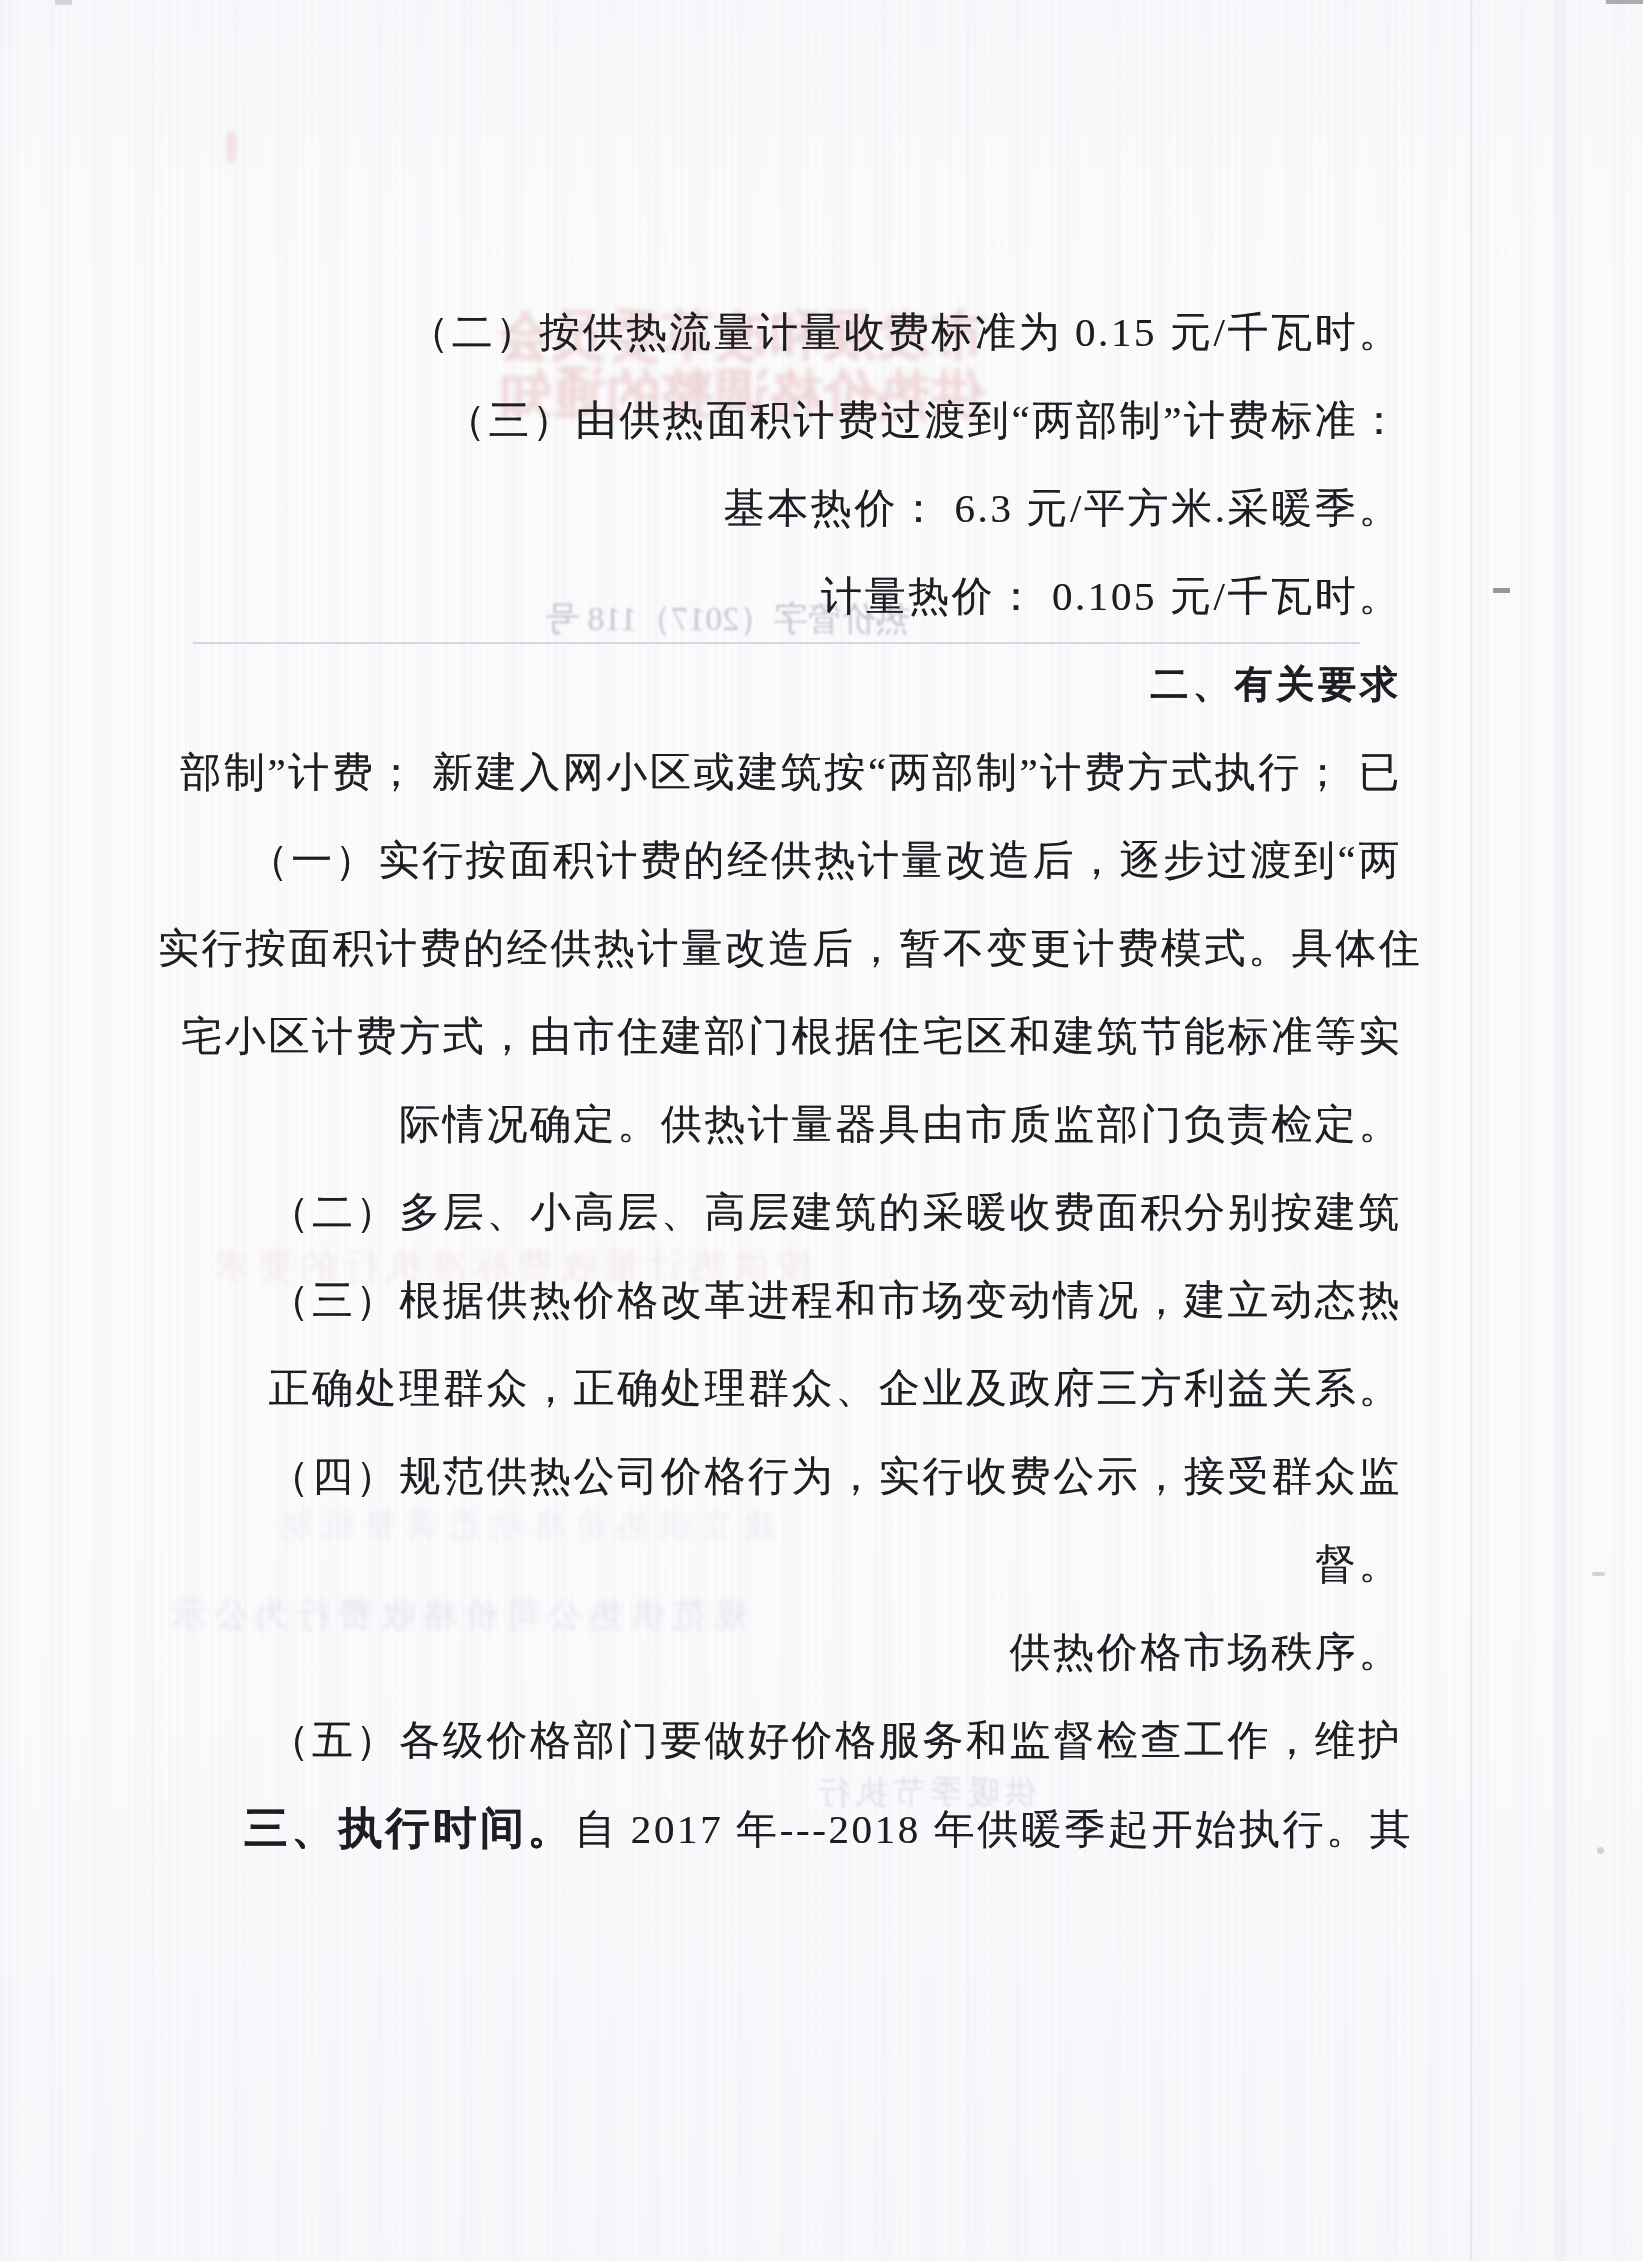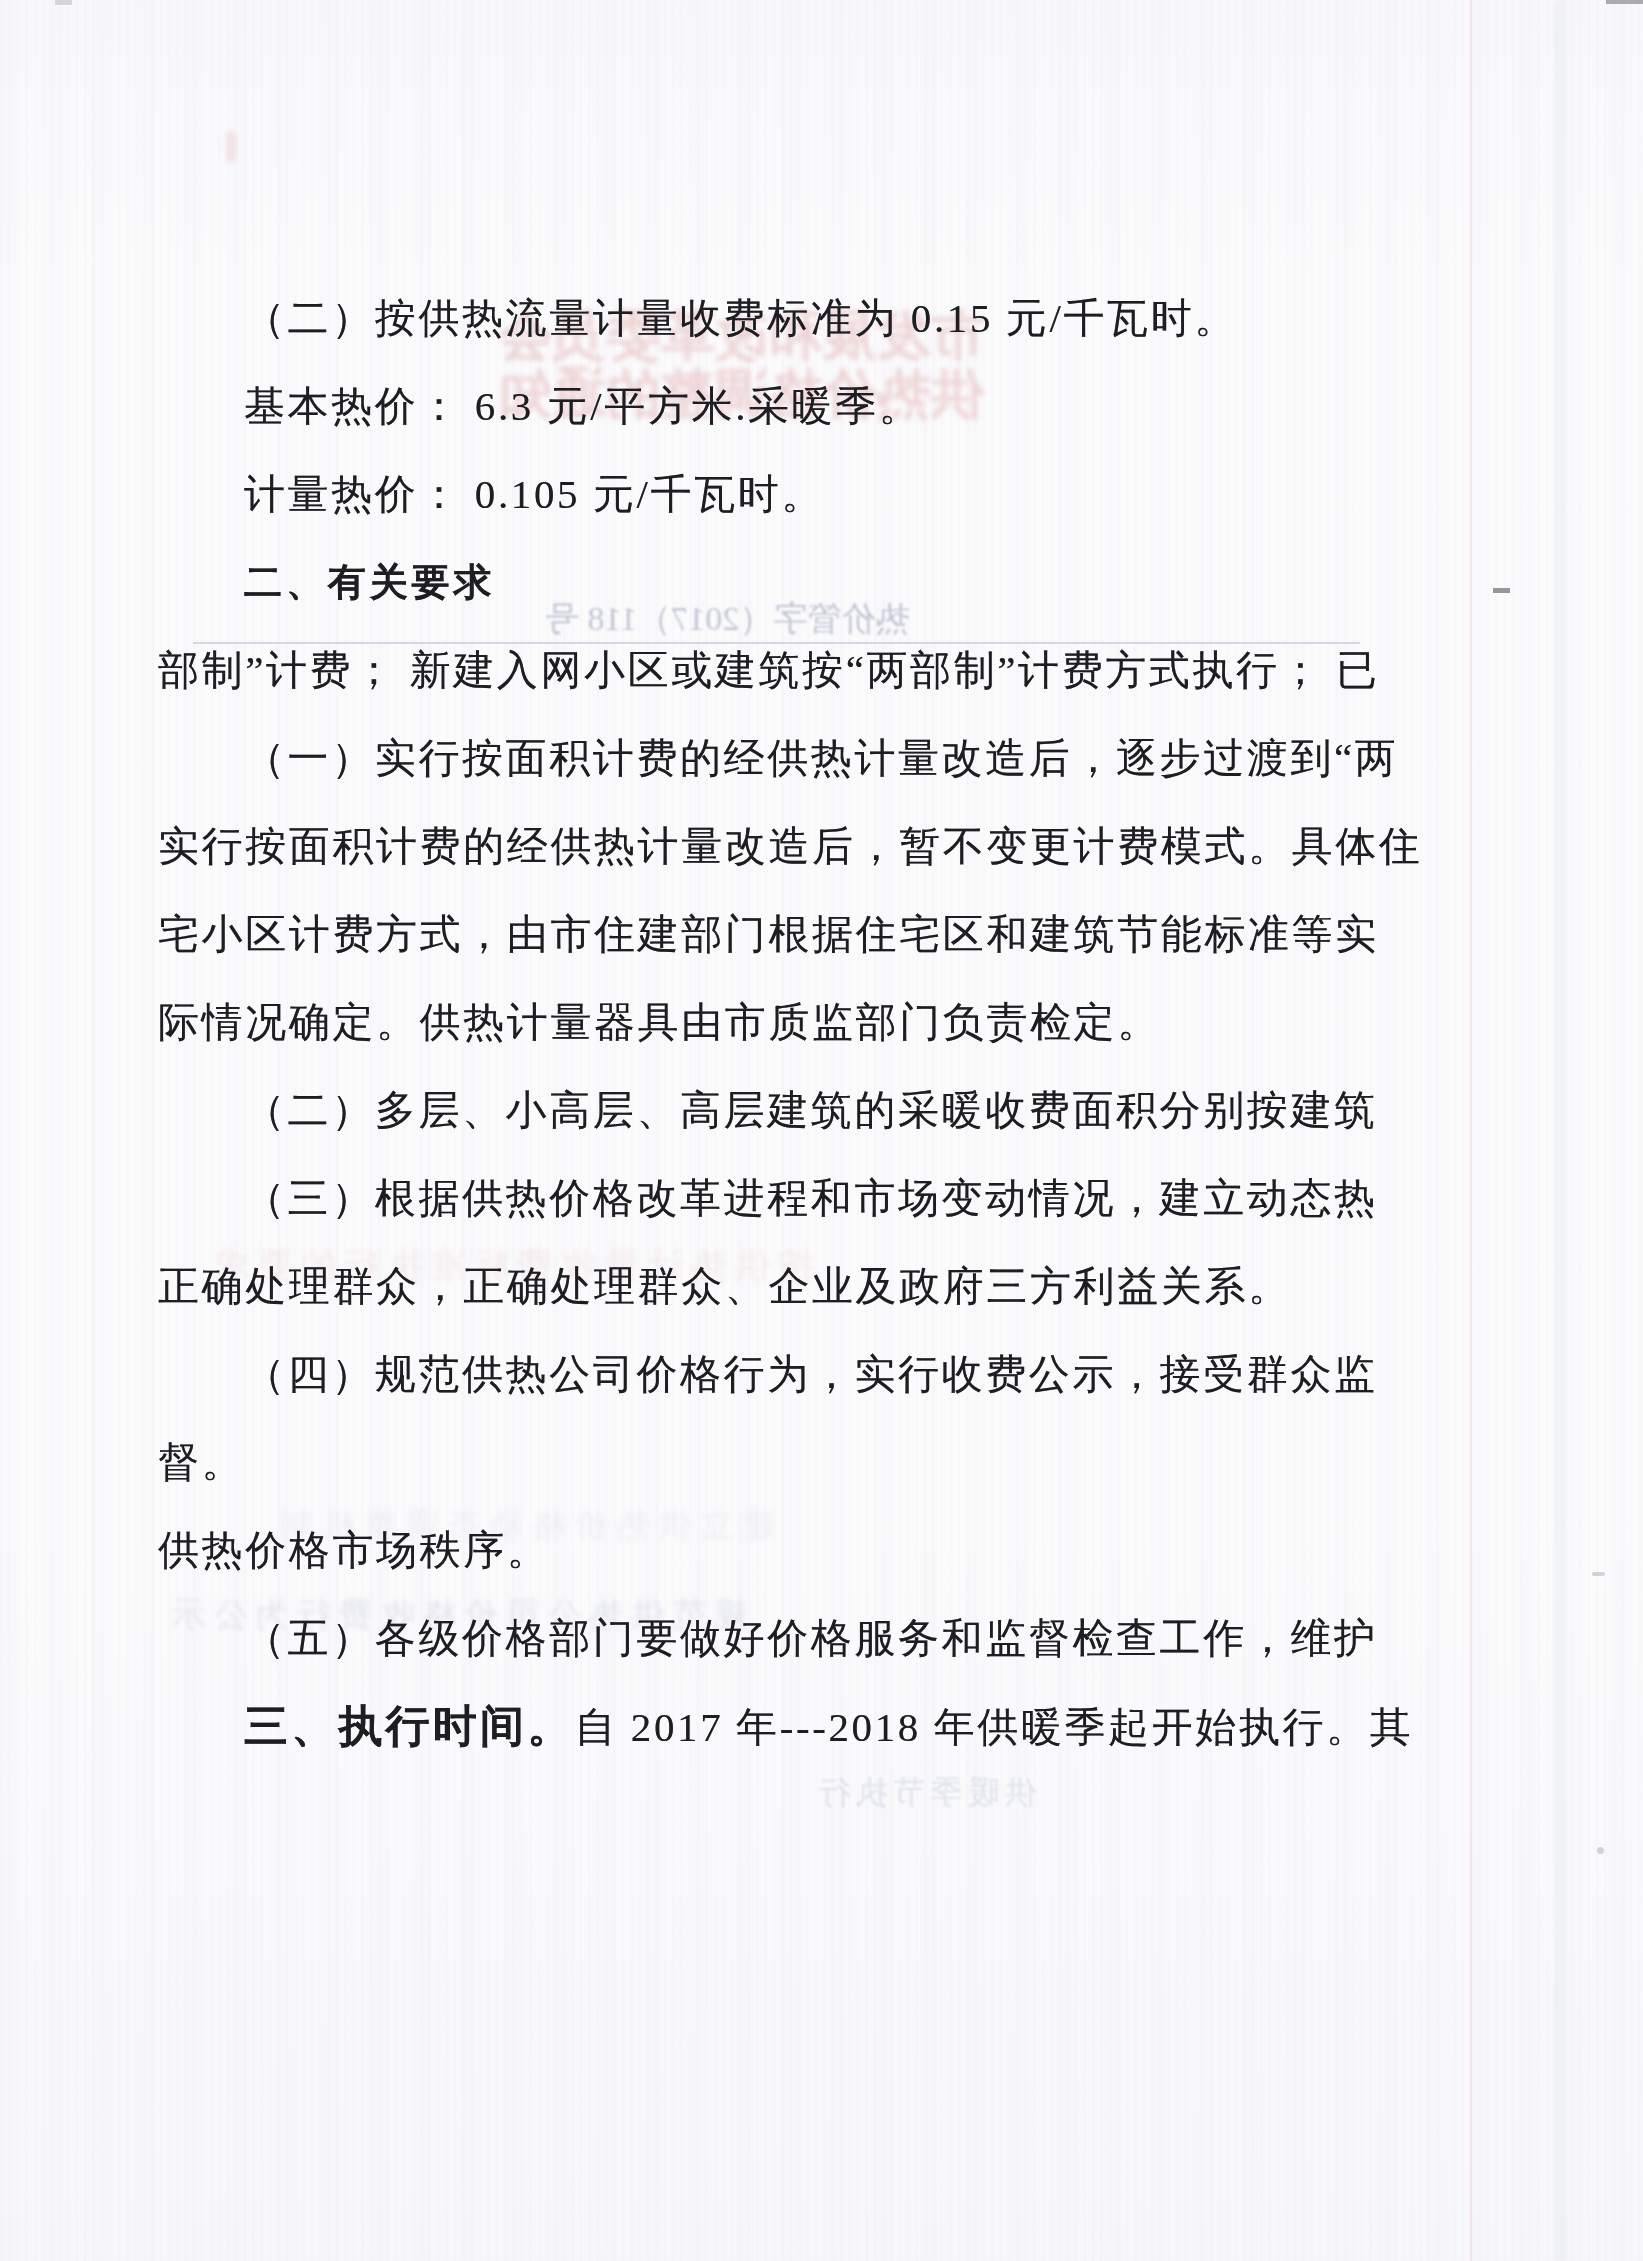--- a/index.html
+++ b/index.html
@@ -19,22 +19,23 @@
   .streak-pink{
     position:absolute;top:0;bottom:0;left:1470px;width:1.9px;
     background:rgba(231,178,220,0.28);filter:blur(0.6px);
   }
   .streak-gray{
     position:absolute;top:0;bottom:0;left:1555px;width:10.3px;
     background:rgba(198,200,212,0.17);filter:blur(2.6px);
   }
   
   .content{
-    position:absolute;left:158px;top:274px;width:1244px;
+    position:absolute;left:158px;top:288px;width:1244px;
     color:#1e1e22;
+    text-align:right;
   }
   .line{
     height:88px;line-height:88px;font-size:41px;letter-spacing:2.6px;
     white-space:nowrap;
     text-shadow:0 0 0.6px rgba(25,25,30,0.55);
   }
   .indent{text-indent:86px;}
   .heading{
     font-family:"DejaVu Sans","Liberation Sans",sans-serif;
     font-weight:700;font-size:38px;letter-spacing:3.9px;
@@ -108,20 +109,21 @@
 
 <div class="speck speck-corner"></div>
 <div class="speck speck-pink-smudge"></div>
 <div class="speck speck-dash"></div>
 <div class="speck speck-tilde"></div>
 <div class="speck speck-dot"></div>
 <div class="speck speck-edge"></div>
 
 <div class="content">
   <div class="line indent">（二）按供热流量计量收费标准为 0.15 元/千瓦时。</div>
+  <div class="line indent">（三）由供热面积计费过渡到“两部制”计费标准：</div>
   <div class="line indent">基本热价： 6.3 元/平方米.采暖季。</div>
   <div class="line indent">计量热价： 0.105 元/千瓦时。</div>
   <div class="line indent heading">二、有关要求</div>
   <div class="line">部制”计费； 新建入网小区或建筑按“两部制”计费方式执行； 已</div>
   <div class="line indent">（一）实行按面积计费的经供热计量改造后，逐步过渡到“两</div>
   <div class="line">实行按面积计费的经供热计量改造后，暂不变更计费模式。具体住</div>
   <div class="line">宅小区计费方式，由市住建部门根据住宅区和建筑节能标准等实</div>
   <div class="line">际情况确定。供热计量器具由市质监部门负责检定。</div>
   <div class="line indent">（二）多层、小高层、高层建筑的采暖收费面积分别按建筑</div>
   <div class="line indent">（三）根据供热价格改革进程和市场变动情况，建立动态热</div>

